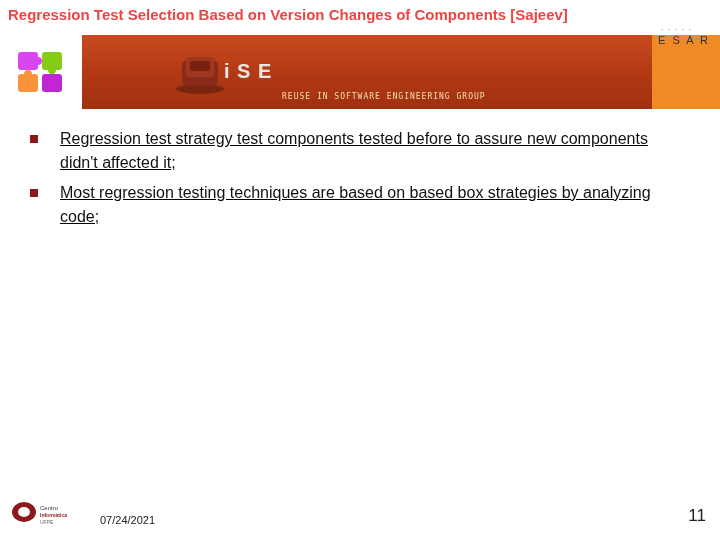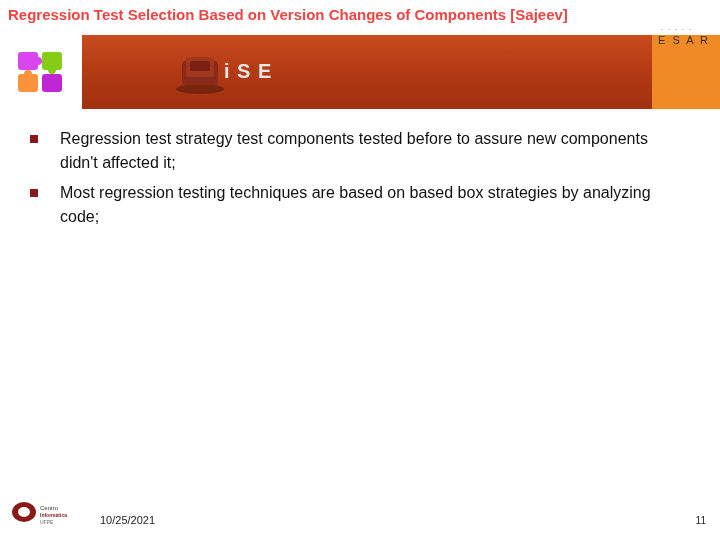--- a/index.html
+++ b/index.html
@@ -90,20 +90,21 @@
     width: 56px;
     height: 46px;
   }
   .content {
     padding: 18px 30px 0 30px;
   }
   .bullet-row {
     display: flex;
     margin-bottom: 6px;
     align-items: flex-start;
+    text-decoration: underline;
   }
   .bullet {
     width: 8px;
     height: 8px;
     background: #8a1a1a;
     margin-top: 8px;
     margin-right: 22px;
     flex-shrink: 0;
   }
   .bullet-text {
@@ -122,21 +123,21 @@
     position: absolute;
     left: 100px;
     bottom: 14px;
     font-size: 11px;
     color: #222;
   }
   .footer-page {
     position: absolute;
     right: 14px;
     bottom: 14px;
-    font-size: 10px;
+    font-size: 17px;
     color: #222;
   }
 </style>
 </head>
 <body>
 
 <div class="title">Regression Test Selection Based on Version Changes of Components [Sajeev]</div>
 
 <div class="cesar-logo">
   <div>
@@ -158,20 +159,21 @@
     </svg>
   </div>
   <div class="banner-mid">
     <svg class="stone" viewBox="0 0 56 46">
       <ellipse cx="28" cy="40" rx="24" ry="5" fill="#5a1a0a" opacity="0.6"></ellipse>
       <rect x="10" y="12" width="36" height="24" rx="4" fill="#8a2a1a"></rect>
       <rect x="14" y="8" width="28" height="20" rx="3" fill="#a03820"></rect>
       <rect x="18" y="12" width="20" height="10" rx="2" fill="#7a2010"></rect>
     </svg>
     <div class="banner-rise">R i S E</div>
+    <div class="banner-sub">REUSE IN SOFTWARE ENGINEERING GROUP</div>
   </div>
   <div class="banner-right"></div>
 </div>
 
 <div class="content">
   <div class="bullet-row">
     <div class="bullet"></div>
     <div class="bullet-text">Regression test strategy test components tested before to assure new components didn't affected it;</div>
   </div>
   <div class="bullet-row">
@@ -181,14 +183,14 @@
 </div>
 
 <svg class="footer-logo" viewBox="0 0 62 36">
   <ellipse cx="14" cy="18" rx="12" ry="10" fill="#8a1a1a"></ellipse>
   <ellipse cx="14" cy="18" rx="6" ry="5" fill="#fff"></ellipse>
   <text x="30" y="16" font-size="6" fill="#333" font-family="Arial">Centro</text>
   <text x="30" y="23" font-size="5" fill="#8a1a1a" font-family="Arial" font-weight="bold">Informática</text>
   <text x="30" y="30" font-size="5" fill="#666" font-family="Arial">UFPE</text>
 </svg>
 
-<div class="footer-date">10/25/2021</div>
+<div class="footer-date">07/24/2021</div>
 <div class="footer-page">11</div>
 
 </body></html>

